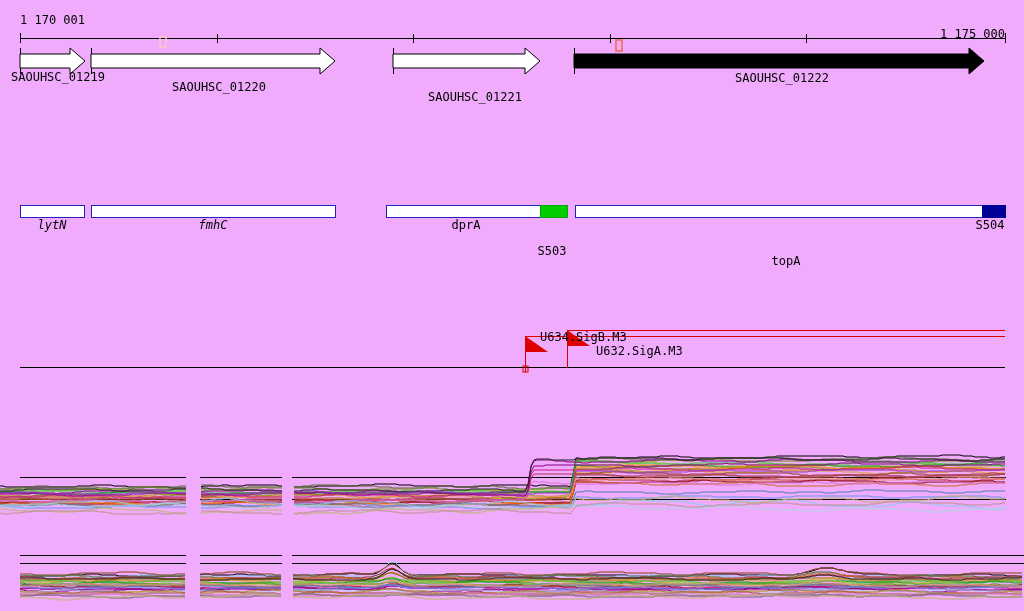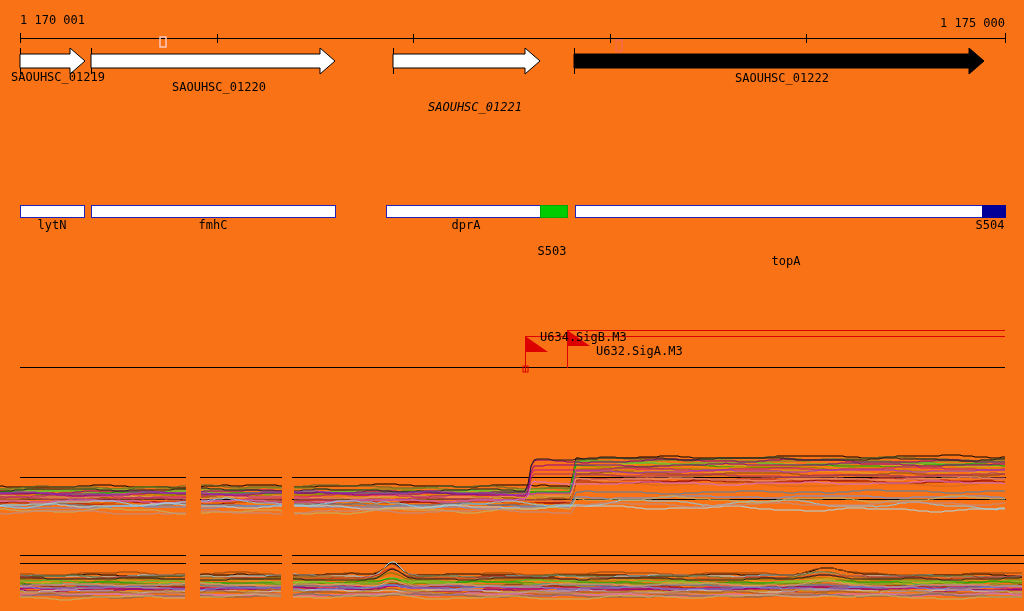--- a/index.html
+++ b/index.html
@@ -1,28 +1,28 @@
 <!DOCTYPE html>
 <html><head>
 <meta charset="utf-8">
 <style>
   html,body{margin:0;padding:0;background:#fff;}
-  #stage{position:relative;width:1024px;height:611px;background:#f97316;overflow:hidden;
+  #stage{position:relative;width:1024px;height:611px;background:#f0abfc;overflow:hidden;
          font-family:"DejaVu Sans Mono","Liberation Mono",monospace;}
   #gfx{position:absolute;left:0;top:0;}
   .lbl{position:absolute;font-size:12px;line-height:12px;color:#000;white-space:nowrap;}
   .ctr{transform:translateX(-50%);}
   #ruler-start{left:20px;top:14px;}
-  #ruler-end{left:940px;top:17px;}
+  #ruler-end{left:940px;top:28px;}
   #lg1219{left:11px;top:71px;}
   #lg1220{left:172px;top:81px;}
-  #lg1221{left:428px;top:101px;font-style:italic;}
+  #lg1221{left:428px;top:91px;}
   #lg1222{left:735px;top:72px;}
-  #llytN{left:52px;top:219px;}
-  #lfmhC{left:213px;top:219px;}
+  #llytN{left:52px;top:219px;font-style:italic;}
+  #lfmhC{left:213px;top:219px;font-style:italic;}
   #ldprA{left:466px;top:219px;}
   #lS503{left:552px;top:221px;margin-top:24px;}
   #ltopA{left:786px;top:219px;margin-top:36px;}
   #lS504{left:990px;top:219px;}
   #lflag1{left:540px;top:331px;text-align:center;}
   #lflag2{left:588px;top:345px;margin-left:8px;}
 </style>
 </head>
 <body>
 

